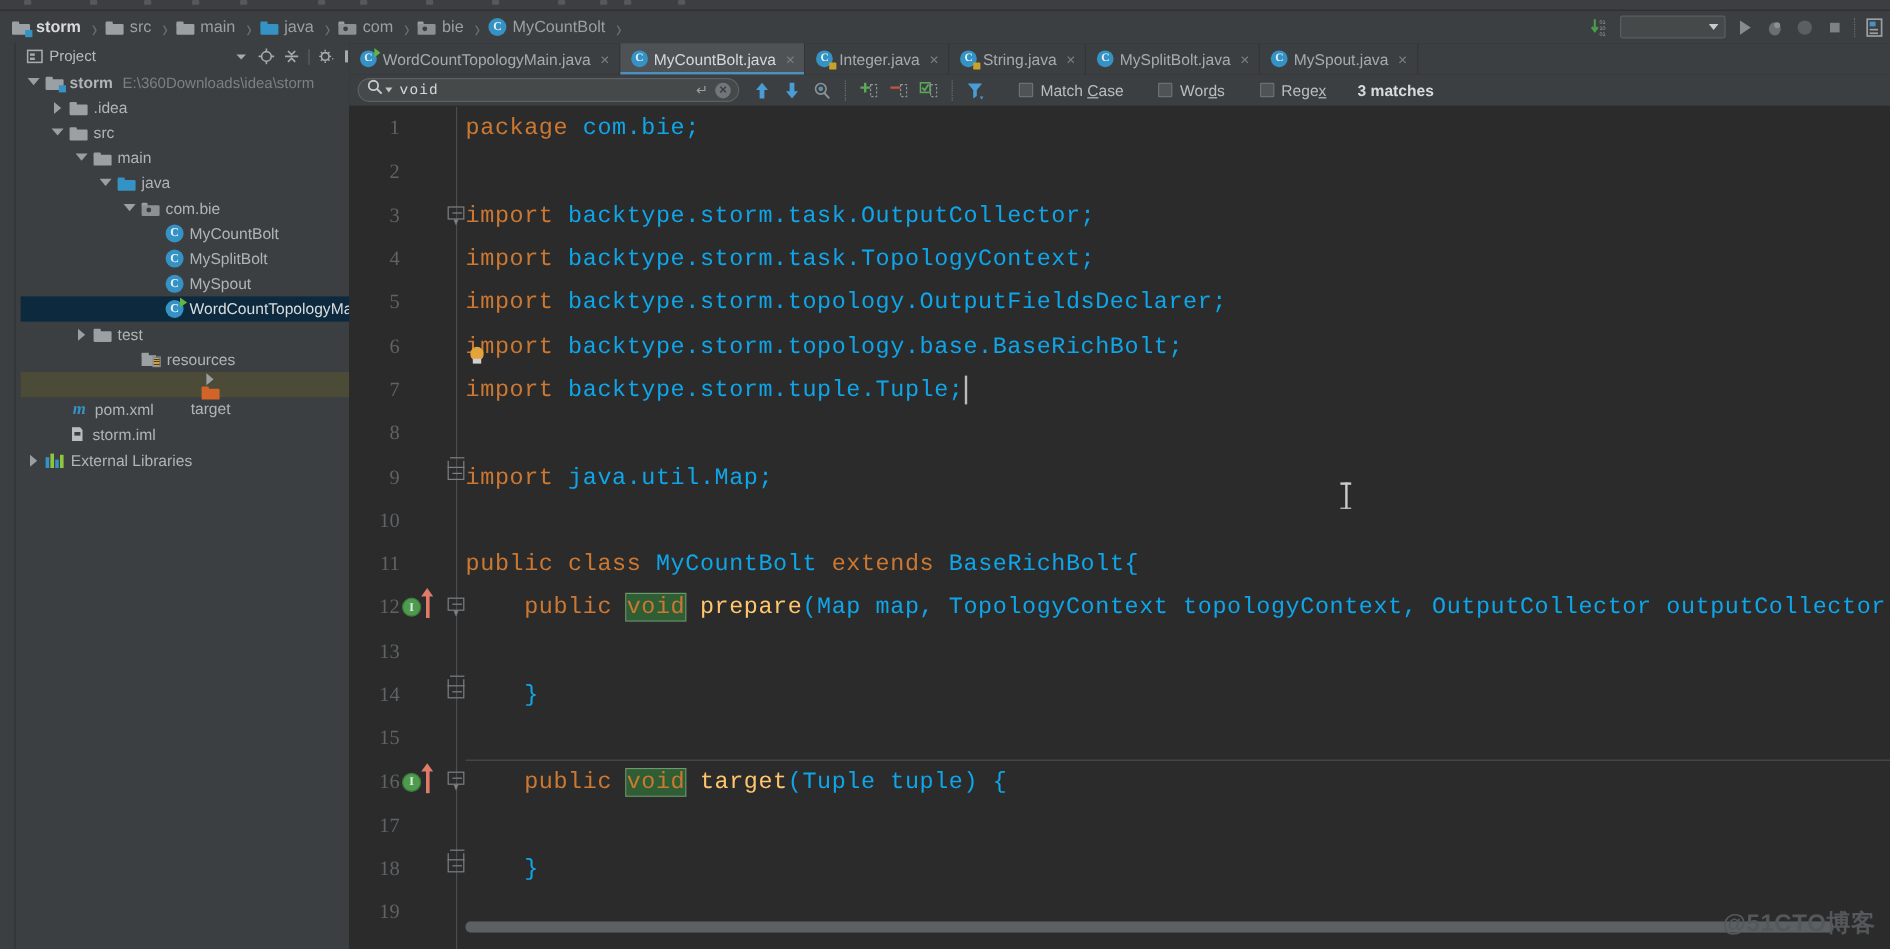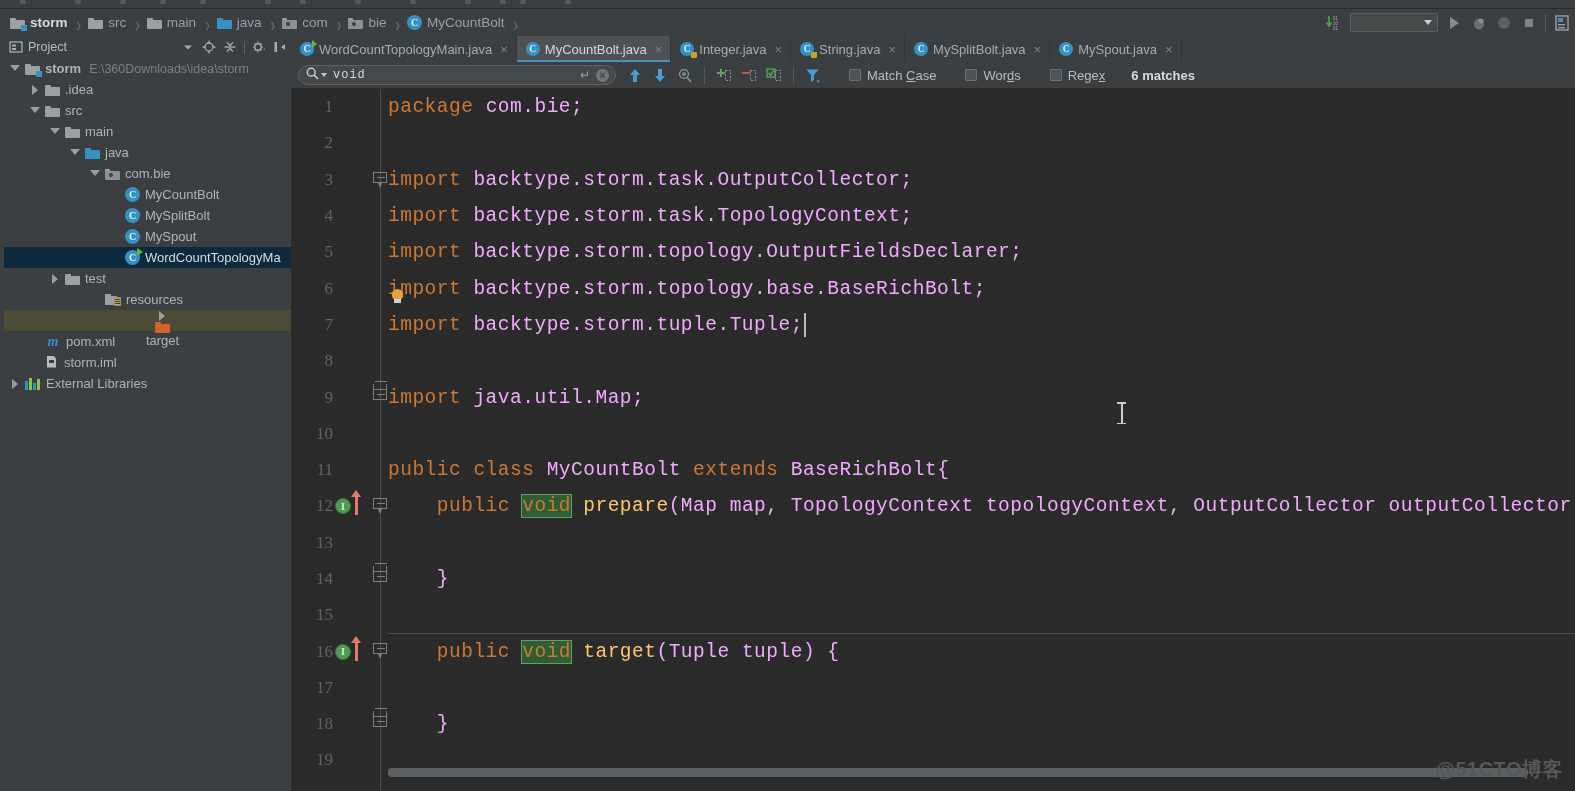--- a/index.html
+++ b/index.html
@@ -80,21 +80,21 @@
     padding-right: 5px;
   }
   .caret-down {
     width: 0; height: 0; border-left: 4px solid transparent;
     border-right: 4px solid transparent; border-top: 5px solid #c9ccce;
   }
   .tb-sep { width: 1px; height: 16px; border-left: 1px dotted #6a6e70; }
 
   
   #project-panel {
-    position: absolute; left: 4px; top: 36px; width: 291px; height: 755px;
+    position: absolute; left: 17px; top: 36px; width: 291px; height: 755px;
     background: #3c3f41;
     border-right: 1px solid #2b2b2b;
   }
   #project-header {
     height: 22px; display: flex; align-items: center; padding-left: 5px;
     background: #3c3f41;
   }
   #project-header .ph-title {
     color: #b8bbbd; font-size: 12.5px; margin-left: 5px;
   }
@@ -336,21 +336,21 @@
     background: #4a4d4f;
   }
   .code-text {
     position: absolute; left: 97px; top: 0; height: 36.3px;
     display: flex; align-items: center;
     font-family: "Liberation Mono", monospace;
     font-size: 19.5px; letter-spacing: 0.5px; white-space: pre;
     color: #a9b7c6;
   }
   .kw  { color: #cc7832; }
-  .pln { color: #f0abfc; text-align: center; }
+  .pln { color: #0ea5e9; text-align: center; }
   .mth { color: #ffc66d; }
   .hit {
     background: #2f5d34; color: #cc7832;
     outline: 1px solid #6b9a6b;
   }
   .caret-bar {
     display: inline-block; width: 2px; height: 24px; background: #bbbbbb;
     vertical-align: middle; margin-left: 1px;
   }
   .line-sep {
@@ -793,21 +793,21 @@
         </label>
         <label class="fb-chk-row">
           <span class="fb-chk"></span>
           <span class="fb-chk-label">Wor<u>d</u>s</span>
         </label>
         <label class="fb-chk-row">
           <span class="fb-chk"></span>
           <span class="fb-chk-label">Rege<u>x</u></span>
         </label>
       </div>
-    <span id="match-count">6 matches</span>
+    <span id="match-count">3 matches</span>
   </div>
 
   <div id="code-region">
     <div id="fold-rail"></div>
     <div id="code-lines">
         <div class="code-line">
           <span class="ln">1</span>
           <span class="code-text"><span class="kw">package </span><span class="pln">com.bie;</span></span>
         </div>
         <div class="code-line">

